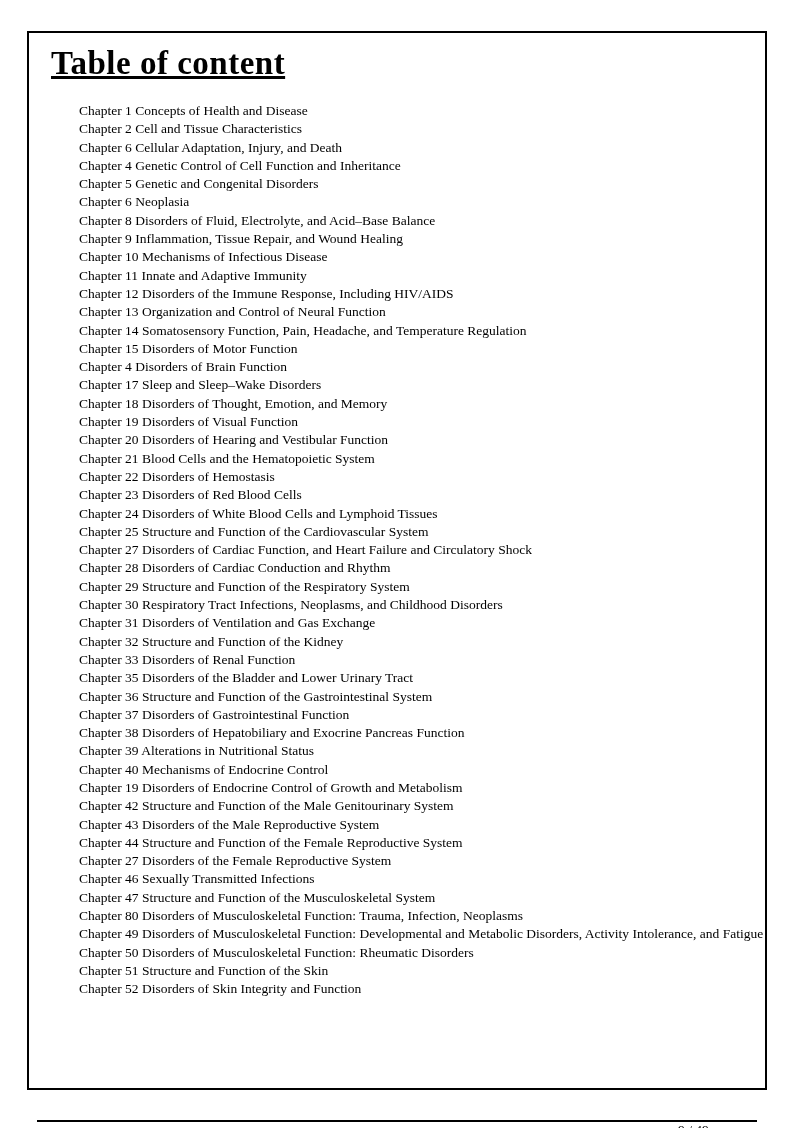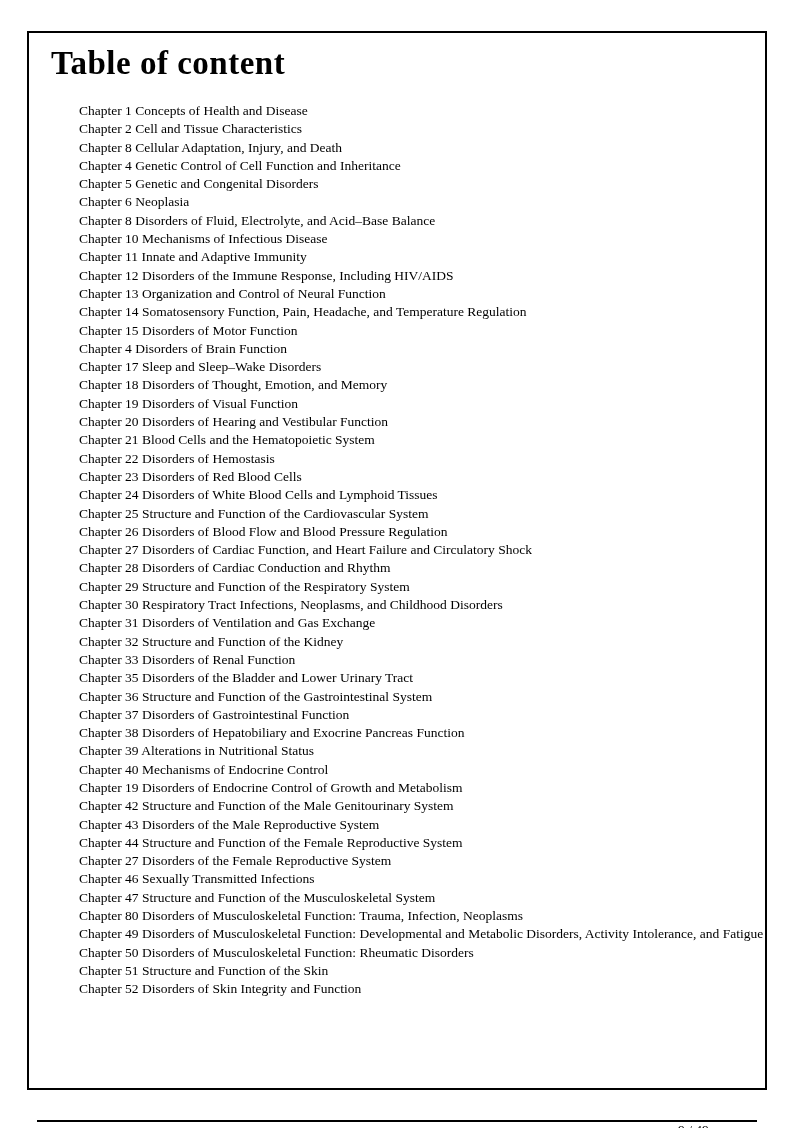--- a/index.html
+++ b/index.html
@@ -18,20 +18,21 @@
     top: 31px;
     width: 740px;
     height: 1059px;
     border: 2px solid #000000;
     background: #ffffff;
     padding: 12px 22px 18px 22px;
   }
   .page-title {
     font-size: 33px;
     font-weight: bold;
+    text-decoration: underline;
     letter-spacing: 0.5px;
     margin-bottom: 20px;
   }
   .chapter-list {
     width: 100%;
     margin-left: 28px;
   }
   .chapter-line {
     font-size: 13.5px;
     line-height: 18.3px;
@@ -58,31 +59,32 @@
 <body>
 
 <div class="page-box">
   <h1 class="page-title">Table of content</h1>
   <div class="chapter-list">
 
       <p class="chapter-line">Chapter 1 Concepts of Health and Disease</p>
 
       <p class="chapter-line">Chapter 2 Cell and Tissue Characteristics</p>
 
-      <p class="chapter-line">Chapter 8 Cellular Adaptation, Injury, and Death</p>
+      <p class="chapter-line">Chapter 6 Cellular Adaptation, Injury, and Death</p>
 
       <p class="chapter-line">Chapter 4 Genetic Control of Cell Function and Inheritance</p>
 
       <p class="chapter-line">Chapter 5 Genetic and Congenital Disorders</p>
 
       <p class="chapter-line">Chapter 6 Neoplasia</p>
 
 
       <p class="chapter-line">Chapter 8 Disorders of Fluid, Electrolyte, and Acid–Base Balance</p>
 
+      <p class="chapter-line">Chapter 9 Inflammation, Tissue Repair, and Wound Healing</p>
 
       <p class="chapter-line">Chapter 10 Mechanisms of Infectious Disease</p>
 
       <p class="chapter-line">Chapter 11 Innate and Adaptive Immunity</p>
 
       <p class="chapter-line">Chapter 12 Disorders of the Immune Response, Including HIV/AIDS</p>
 
       <p class="chapter-line">Chapter 13 Organization and Control of Neural Function</p>
 
       <p class="chapter-line">Chapter 14 Somatosensory Function, Pain, Headache, and Temperature Regulation</p>
@@ -102,21 +104,20 @@
       <p class="chapter-line">Chapter 21 Blood Cells and the Hematopoietic System</p>
 
       <p class="chapter-line">Chapter 22 Disorders of Hemostasis</p>
 
       <p class="chapter-line">Chapter 23 Disorders of Red Blood Cells</p>
 
       <p class="chapter-line">Chapter 24 Disorders of White Blood Cells and Lymphoid Tissues</p>
 
       <p class="chapter-line">Chapter 25 Structure and Function of the Cardiovascular System</p>
 
-      <p class="chapter-line">Chapter 26 Disorders of Blood Flow and Blood Pressure Regulation</p>
 
       <p class="chapter-line">Chapter 27 Disorders of Cardiac Function, and Heart Failure and Circulatory Shock</p>
 
       <p class="chapter-line">Chapter 28 Disorders of Cardiac Conduction and Rhythm</p>
 
       <p class="chapter-line">Chapter 29 Structure and Function of the Respiratory System</p>
 
       <p class="chapter-line">Chapter 30 Respiratory Tract Infections, Neoplasms, and Childhood Disorders</p>
 
       <p class="chapter-line">Chapter 31 Disorders of Ventilation and Gas Exchange</p>

